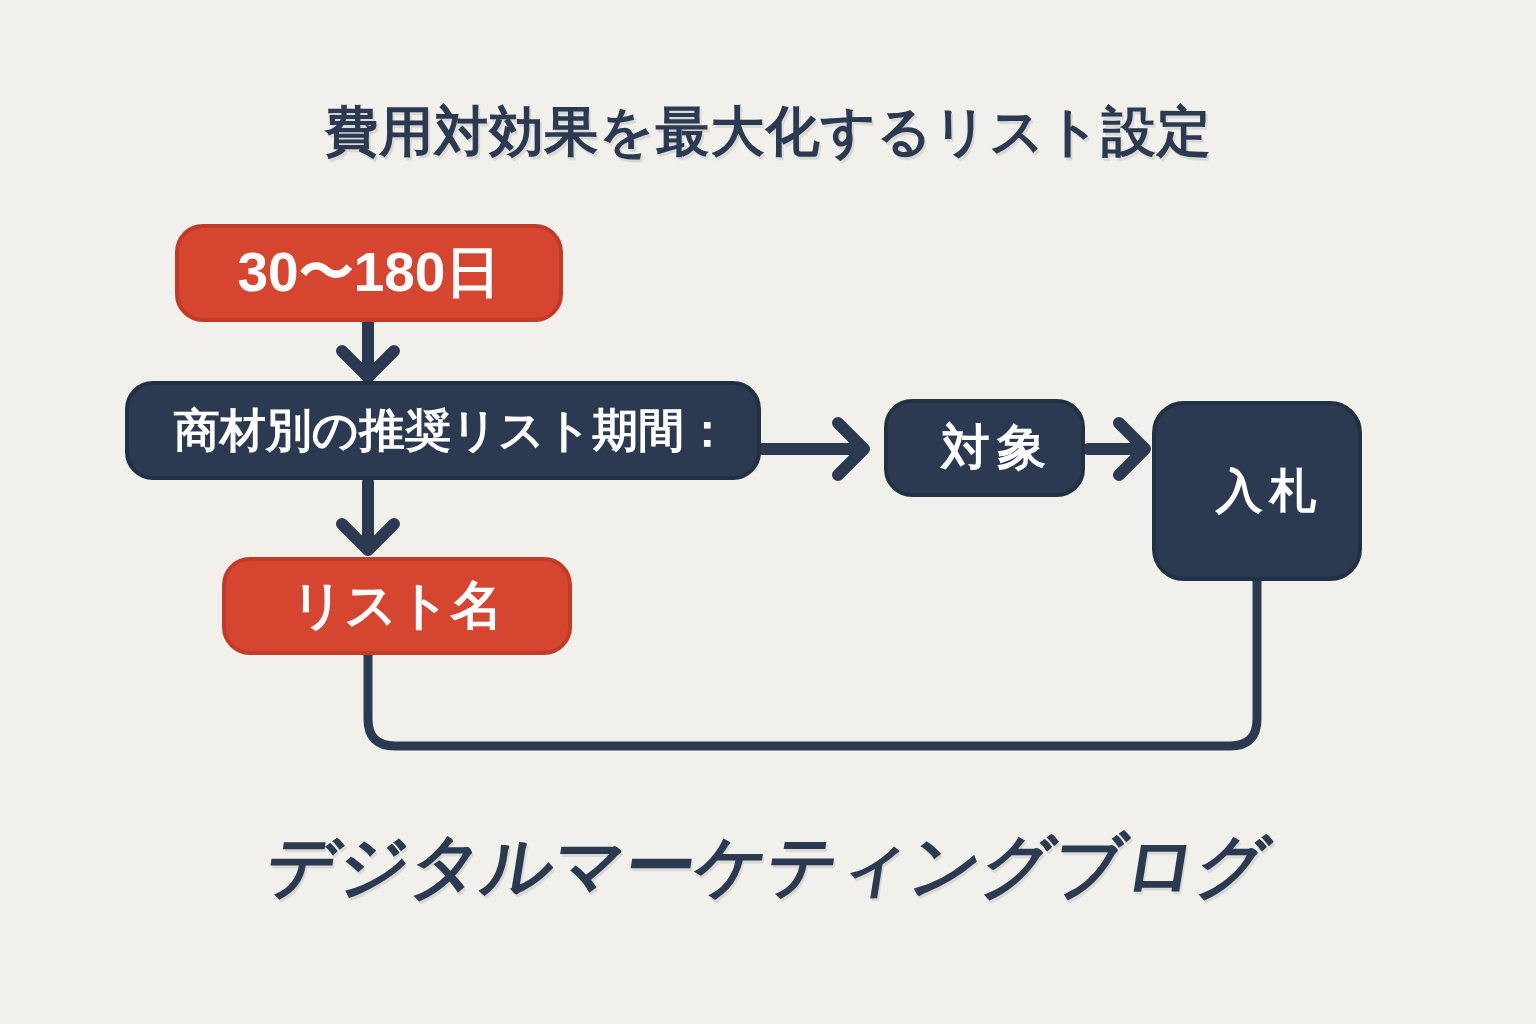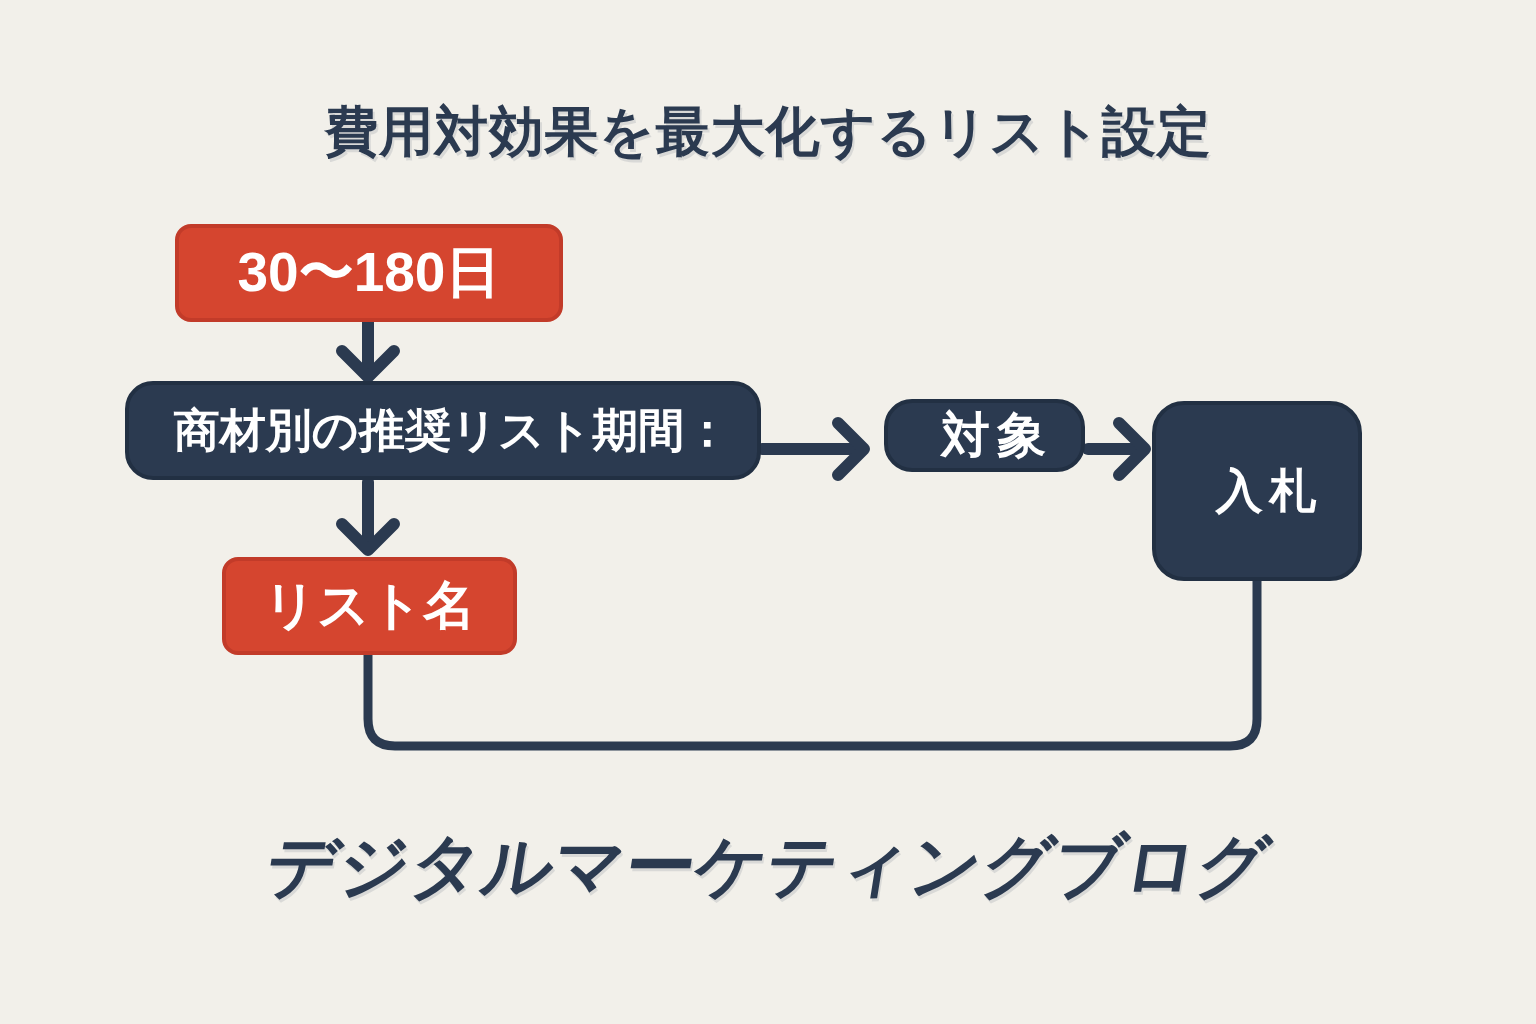--- a/index.html
+++ b/index.html
@@ -41,34 +41,34 @@
     justify-content: center;
     color: var(--white);
     font-weight: 800;
     text-align: center;
     white-space: nowrap;
     z-index: 2;
   }
   .node-red {
     background: var(--red);
     border: 4px solid #c23b29;
-    border-radius: 16px;
+    border-radius: 28px;
   }
   .node-navy {
     background: var(--navy);
     border: 4px solid #223043;
     border-radius: 28px;
     padding-left: 18px;
   }
   .node-duration   { left: 175px; top: 224px; width: 388px; height: 98px; font-size: 55px; }
   .node-period     { left: 125px; top: 381px; width: 636px; height: 99px; font-size: 46px; }
-  .node-target     { left: 884px; top: 399px; width: 201px; height: 73px; font-size: 49px; letter-spacing: 0.14em; text-indent: 0.14em; text-align: right; }
+  .node-target     { left: 884px; top: 399px; width: 201px; height: 98px; font-size: 49px; letter-spacing: 0.14em; text-indent: 0.14em; text-align: right; }
   .node-bid        { left: 1152px; top: 401px; width: 210px; height: 180px; font-size: 47px; border-radius: 32px; }
   .node-bid .lines { line-height: 1.4; letter-spacing: 0.14em; text-indent: 0.14em; }
-  .node-listname   { left: 222px; top: 557px; width: 295px; height: 98px; font-size: 52px; }
+  .node-listname   { left: 222px; top: 557px; width: 350px; height: 98px; font-size: 52px; }
   .edges-svg {
     position: absolute;
     left: 0; top: 0;
     width: 1536px;
     height: 1024px;
     z-index: 1;
   }
   .edges-svg .stroke {
     fill: none;
     stroke: var(--navy);

